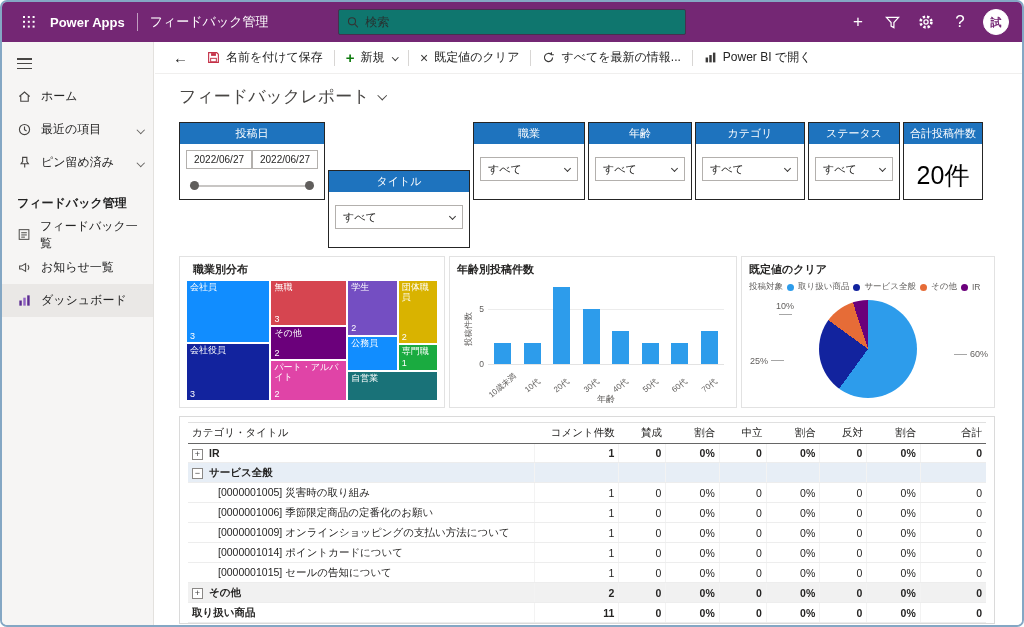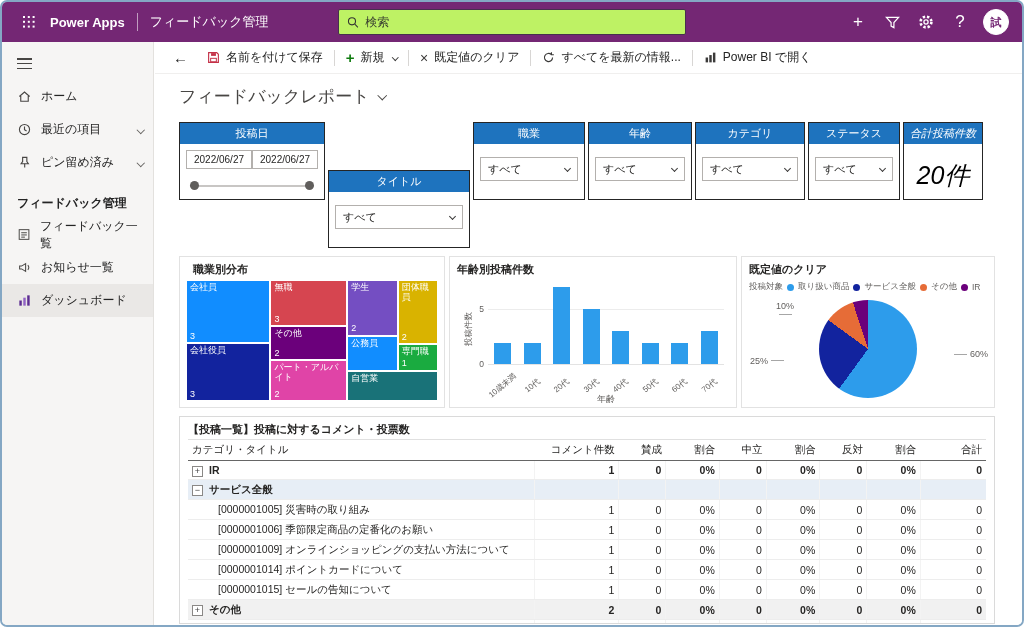--- a/index.html
+++ b/index.html
@@ -13,21 +13,21 @@
     color:#fff; position:relative; padding:0 8px; }
   .waffle { width:38px; height:40px; display:flex; align-items:center; justify-content:center; cursor:pointer; }
   .waffle-dots { width:13px; height:13px; position:relative; }
   .waffle-dots::before { content:""; position:absolute; width:2.6px; height:2.6px; background:#fff;
     box-shadow:4.8px 0 #fff,9.6px 0 #fff,0 4.8px #fff,4.8px 4.8px #fff,9.6px 4.8px #fff,
     0 9.6px #fff,4.8px 9.6px #fff,9.6px 9.6px #fff; }
   .app-name { font-size:13px; font-weight:700; margin-left:2px; white-space:nowrap; }
   .tb-divider { width:1px; height:18px; background:rgba(255,255,255,.55); margin:0 12px; }
   .app-title { font-size:13px; white-space:nowrap; }
   .search-wrap { position:absolute; left:50%; top:50%; transform:translate(-50%,-50%);
-    width:348px; height:26px; background:#bef264; border:1px solid #46304E; border-radius:2px;
+    width:348px; height:26px; background:#0f766e; border:1px solid #46304E; border-radius:2px;
     display:flex; align-items:center; padding:0 8px; gap:6px; }
   .search-input { border:none; outline:none; background:transparent; font-size:12px;
     color:#201F1E; width:100%; font-family:inherit; }
   .search-input::placeholder { color:#2b2b2b; opacity:.9; }
   .topbar-right { margin-left:auto; display:flex; align-items:center; gap:2px; }
   .tb-icon { width:32px; height:32px; display:flex; align-items:center; justify-content:center;
     font-size:17px; cursor:pointer; border-radius:2px; color:#fff; }
   .avatar { width:26px; height:26px; border-radius:50%; background:#fff; color:#742774;
     font-size:11px; font-weight:700; display:flex; align-items:center; justify-content:center;
     margin:0 5px; cursor:pointer; border:1px solid #fff; }
@@ -60,21 +60,21 @@
     color:#484644; cursor:pointer; }
   .report-title .chev { width:6.5px; height:6.5px; border-color:#484644; margin-top:-3px; }
 
   
   .filters { display:flex; gap:3px; margin-top:14px; width:816px; }
   .slicer { border:1px solid #252525; background:#fff; height:78px; display:flex; flex-direction:column; }
   .slicer-header { background:#1E73BE; color:#fff; font-size:11px; text-align:center; padding:3px 2px;
     white-space:nowrap; overflow:hidden; }
   .slicer-body { flex:1; padding:6px; position:relative; }
   .sl-date { width:146px; } .sl-title { width:142px;margin-top:48px; } .sl-occ { width:112px; }
-  .sl-age { width:104px; } .sl-cat { width:110px; } .sl-status { width:92px; } .sl-total { width:80px;font-style:italic; }
+  .sl-age { width:104px; } .sl-cat { width:110px; } .sl-status { width:92px; } .sl-total { width:80px; }
   .date-inputs { display:flex; gap:0; }
   .date-box { flex:1; border:1px solid #B3B0AD; font-size:10px; color:#252423; padding:3px 1px;
     text-align:center; cursor:text; white-space:nowrap; }
   .range { margin:12px 4px 0; position:relative; height:10px; }
   .range-track { position:absolute; top:4px; left:0; right:0; height:2px; background:#C8C6C4; }
   .range-handle { position:absolute; top:0; width:9px; height:9px; border-radius:50%; background:#605E5C; cursor:pointer; }
   .range-handle.left { left:0; } .range-handle.right { right:0; }
   .dropdown { border:1px solid #B3B0AD; height:24px; display:flex; align-items:center; padding:0 7px;
     font-size:11px; color:#252423; justify-content:space-between; cursor:pointer; margin-top:7px; }
   .dropdown .chev { width:5px; height:5px; border-color:#3B3A39; margin-top:-2px; }
@@ -465,21 +465,20 @@
               </span>
             <span class="callout co-10">
                 <span>10%</span>
                 <span class="line"></span>
               </span>
           </div>
         </div>
       </div>
 
       <div class="table-card">
-        <div class="table-title">【投稿一覧】投稿に対するコメント・投票数</div>
         <table>
           <colgroup>
             <col style="width:338px">
               <col style="width:82px">
               <col style="width:46px">
               <col style="width:52px">
             <col style="width:46px">
               <col style="width:52px">
               <col style="width:46px">
               <col style="width:52px">

